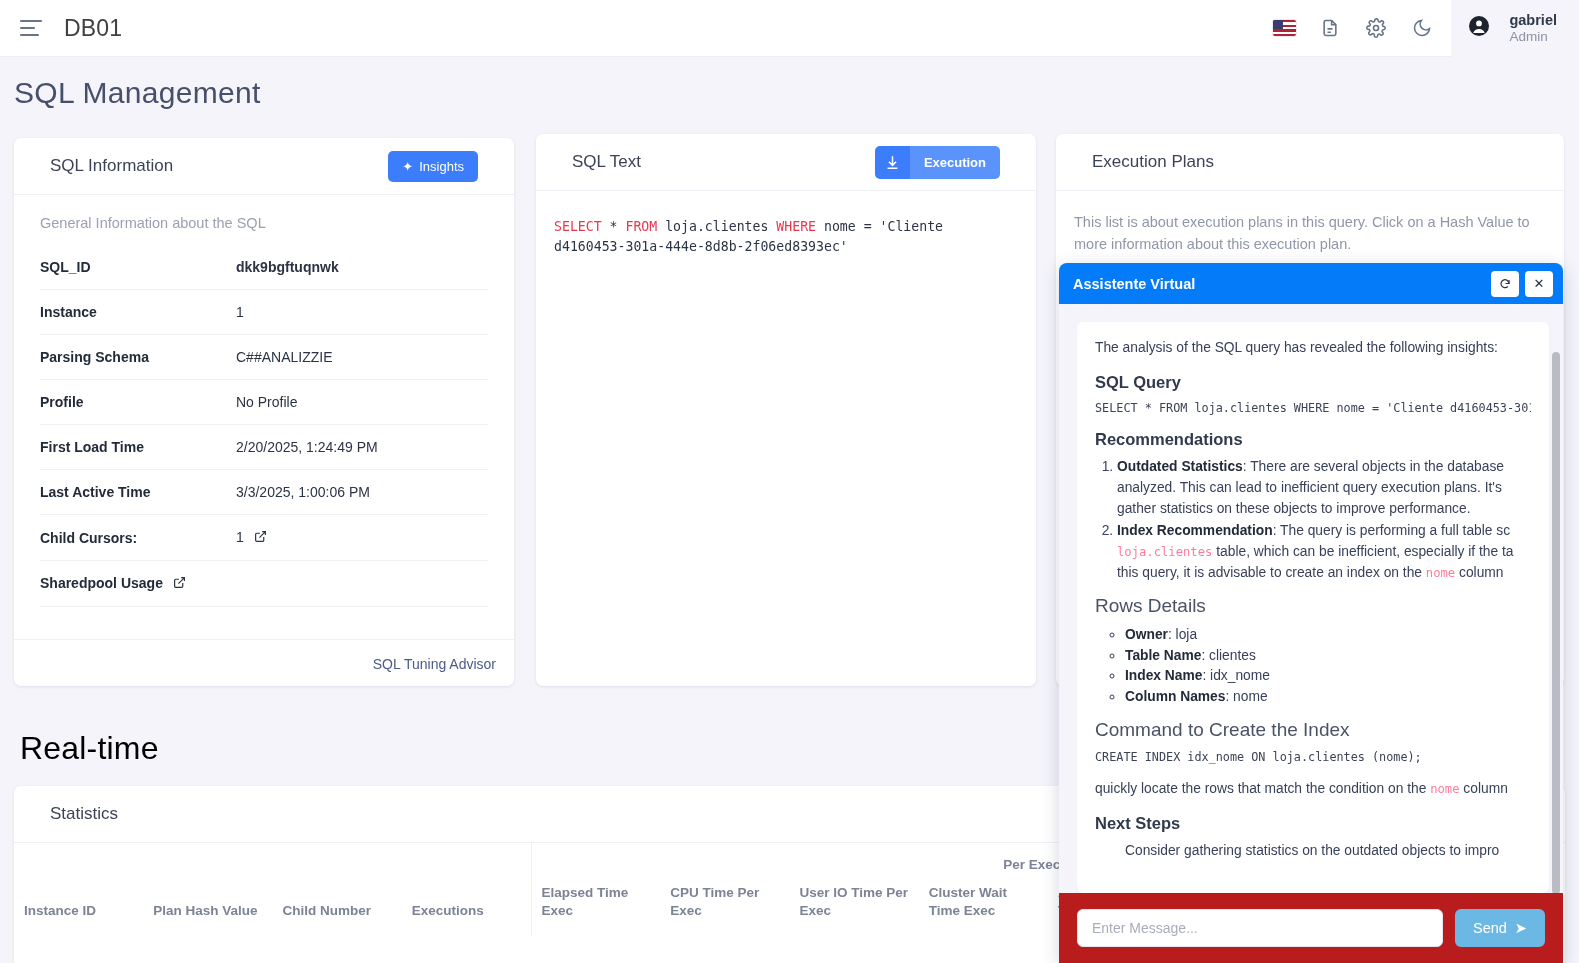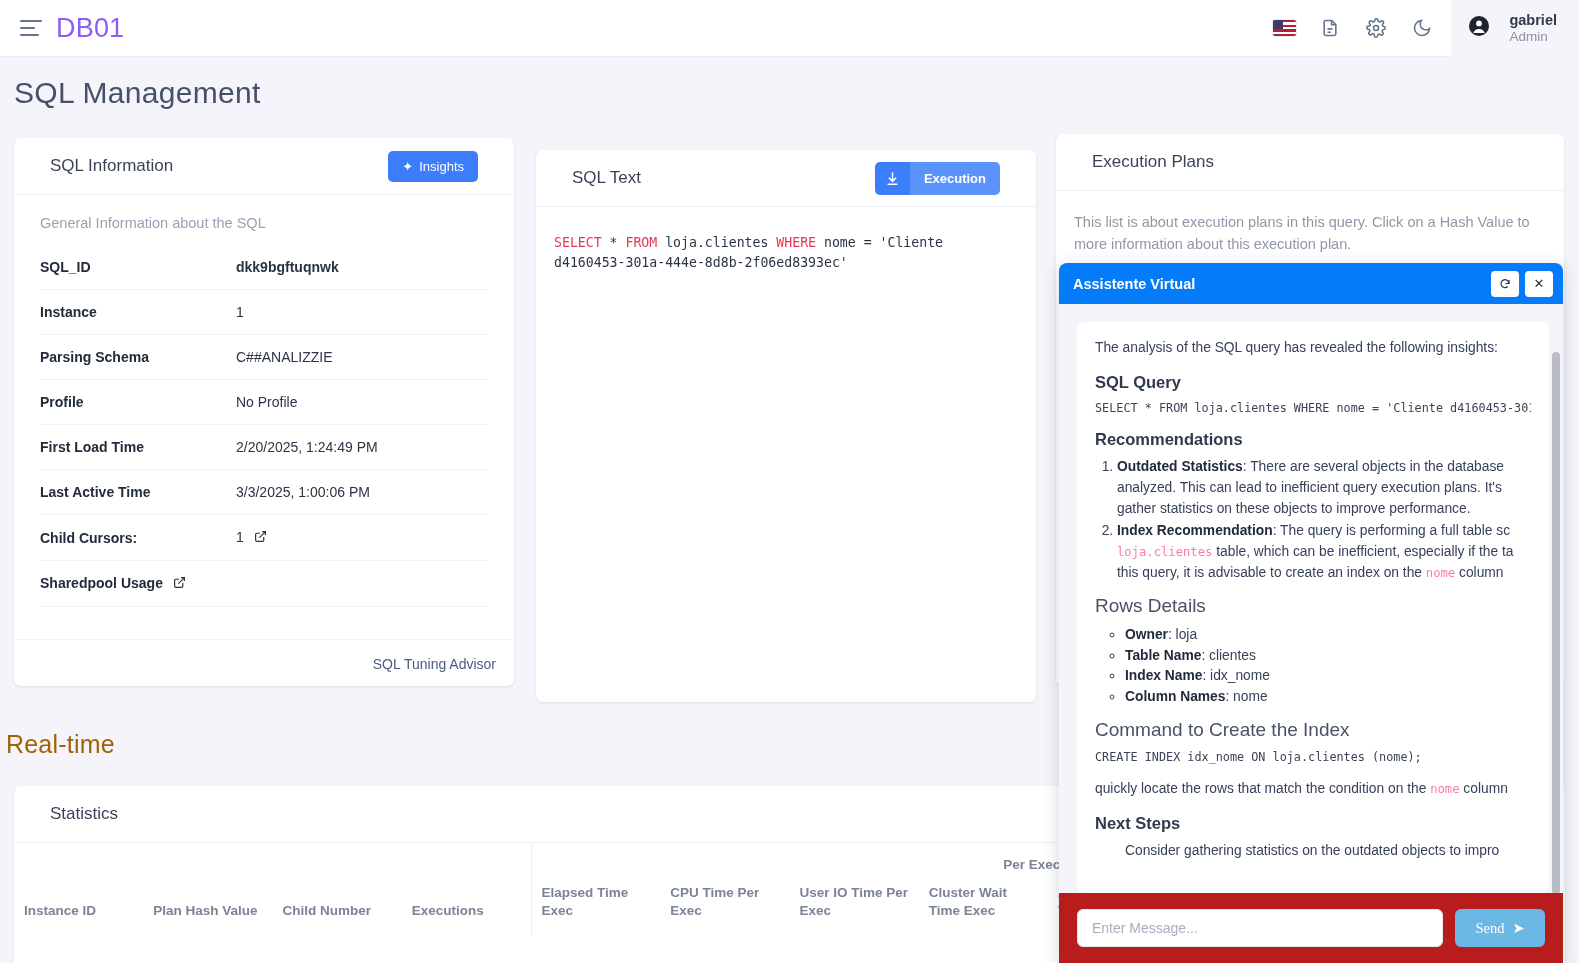--- a/index.html
+++ b/index.html
@@ -22,22 +22,22 @@
   .hamburger {
     margin-left: 20px; width: 22px; height: 16px;
     display: flex; flex-direction: column; justify-content: space-between;
     cursor: pointer;
   }
   .hamburger i { display:block; height: 2px; background: #64748b; border-radius: 2px; }
   .hamburger i:nth-child(1) { width: 22px; }
   .hamburger i:nth-child(2) { width: 15px; }
   .hamburger i:nth-child(3) { width: 19px; }
   .app-title {
-    margin-left: 14px;
-    font-size: 27px; color: #8b5cf6; letter-spacing: .2px;
+    margin-left: 22px;
+    font-size: 23px; color: #404040; letter-spacing: .2px;
   }
   .topbar-right {
     margin-left: auto; display: flex; align-items: center; height: 57px;
   }
   .ticon {
     width: 46px; height: 57px; display: flex; align-items: center; justify-content: center;
     cursor: pointer;
   }
   .flag {
     width: 23px; height: 16px; border-radius: 2px; overflow: hidden; position: relative;
@@ -87,21 +87,21 @@
   .ext { display:inline-block; margin-left:6px; vertical-align:-1px; cursor:pointer; }
   .tuning-link {
     position: absolute; right: 18px; bottom: 14px;
     font-size: 14px; color: #4a5b87; cursor: pointer;
   }
   .card-foot-sep {
     position: absolute; left: 0; right: 0; bottom: 46px; height: 1px; background: #eef0f5;
   }
 
   
-  #sqltext { left: 536px; top: 150px; width: 500px; height: 552px; }
+  #sqltext { left: 536px; top: 134px; width: 500px; height: 552px; }
   .btn-download {
     margin-left: auto; display: flex; align-items: stretch;
     border-radius: 5px; overflow: hidden; cursor: pointer; border: none;
     font-family: "Liberation Sans", sans-serif;
   }
   .btn-download .dl-ic {
     background: #3b7dfb; color: #fff; display: flex; align-items: center;
     padding: 0 9px;
   }
   .btn-download .dl-tx {
@@ -115,22 +115,22 @@
   .kw { color: #e8384f; }
 
   
   #execplans { left: 1056px; top: 134px; width: 508px; height: 552px; }
   .exec-desc {
     padding: 20px 18px; font-size: 14.5px; line-height: 1.55; color: #8f97a8;
   }
 
   
   .section-title {
-    position: absolute; left: 6px; top: 730px;
-    font-size: 25px; color: #a16207; letter-spacing: .2px;
+    position: absolute; left: 20px; top: 730px;
+    font-size: 32px; color: #000000; letter-spacing: .2px;
   }
   #statistics { left: 14px; top: 786px; width: 1551px; height: 200px; overflow: hidden; }
   .stats-table { width: 100%; border-collapse: collapse; table-layout: fixed; }
   .grp-row th {
     font-size: 13.5px; color: #7b8495; font-weight: bold; text-align: center;
     padding: 14px 0 6px;
   }
   .hdr-row th {
     font-size: 13.5px; color: #7b8495; font-weight: bold; text-align: left;
     padding: 6px 10px 16px; vertical-align: bottom; line-height: 1.35;
@@ -194,21 +194,21 @@
   .chat-input {
     flex: 1; height: 38px; border: 1px solid #e3e6ee; border-radius: 6px;
     background: #fff; padding: 0 14px; font-size: 14px; color: #37415a;
     font-family: "Liberation Sans", sans-serif; outline: none;
   }
   .chat-input::placeholder { color: #a7adbb; }
   .btn-send {
     width: 90px; height: 38px; background: #6cb8e4; color: #fff; border: none;
     border-radius: 6px; font-size: 14.5px; cursor: pointer;
     display: flex; align-items: center; justify-content: center; gap: 8px;
-    font-family: Liberation Serif, serif;
+    font-family: Liberation Sans, sans-serif;
   }
 </style>
 </head>
 <body>
 
 <div class="topbar">
   <div class="hamburger">
       <i></i>
       <i></i>
       <i></i>

